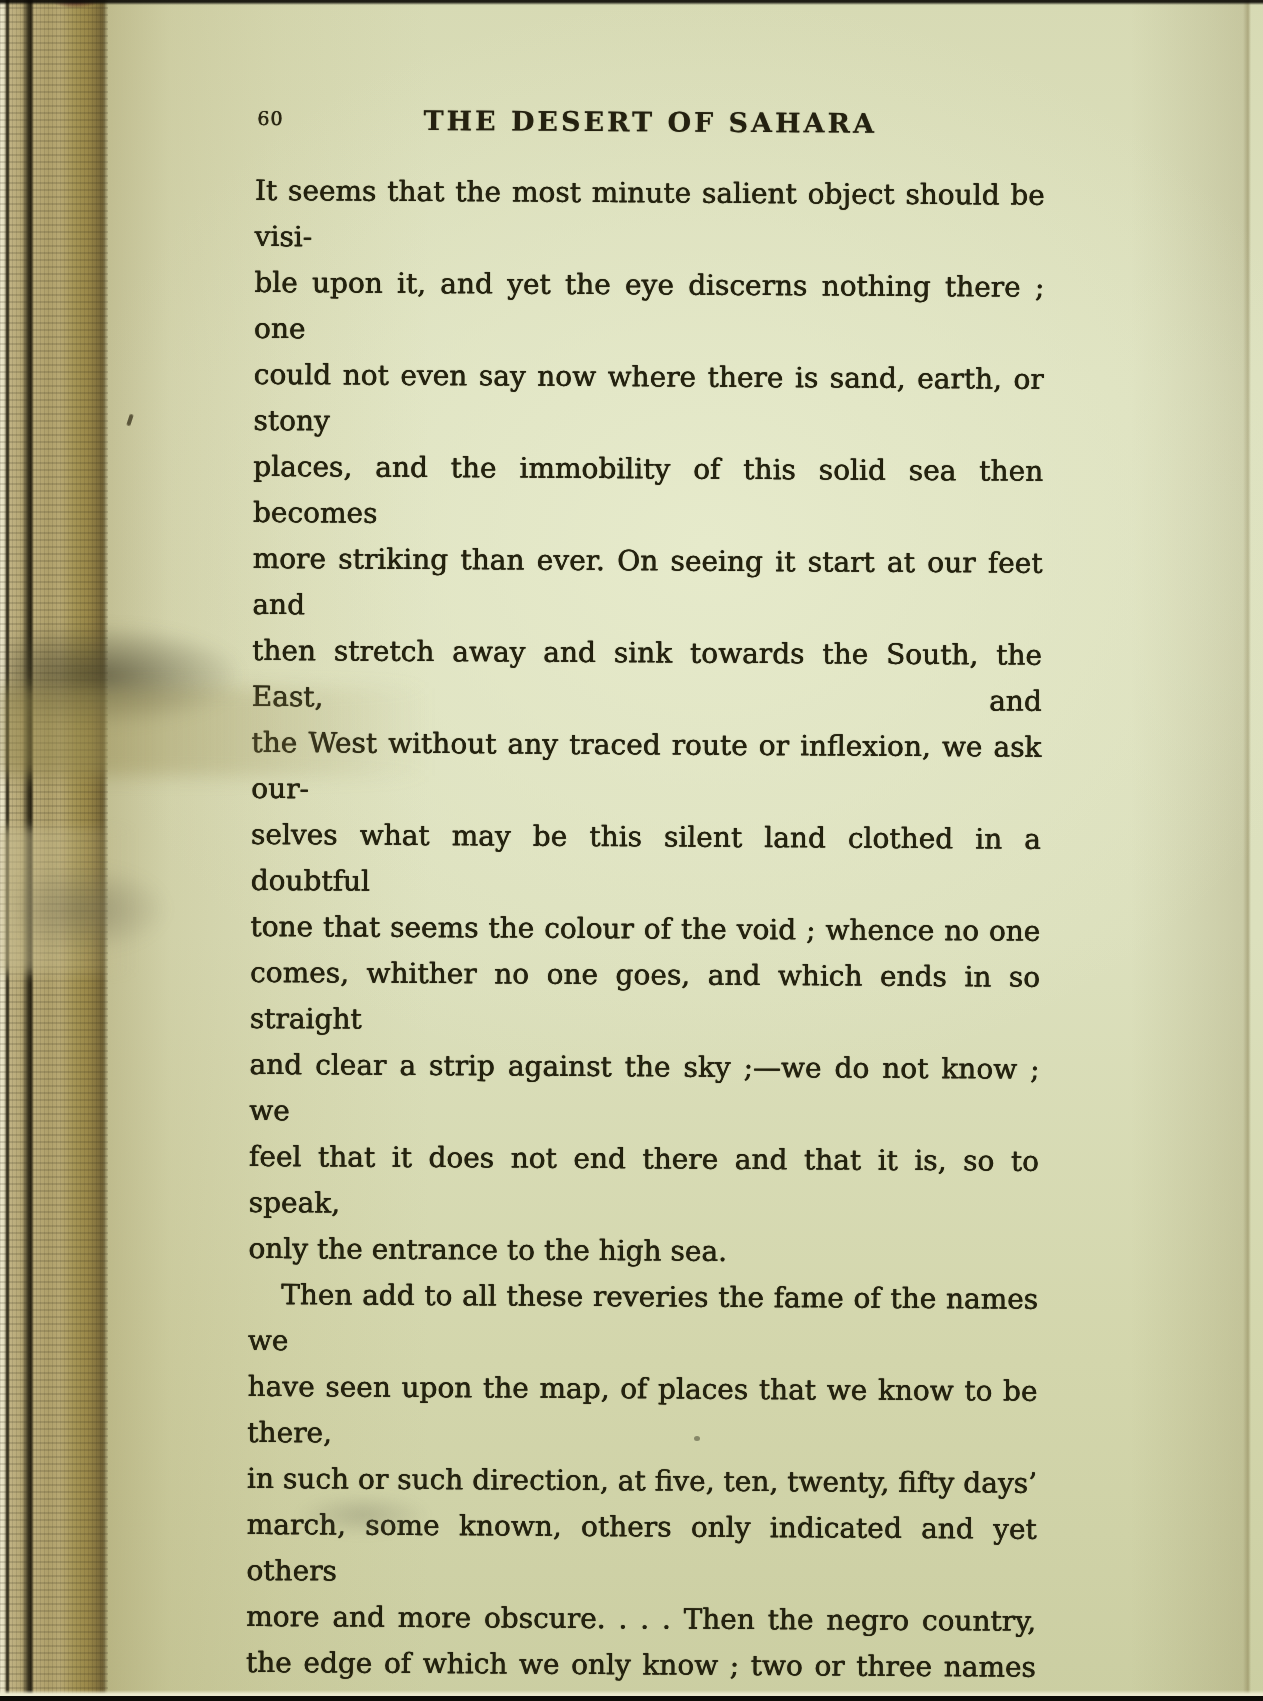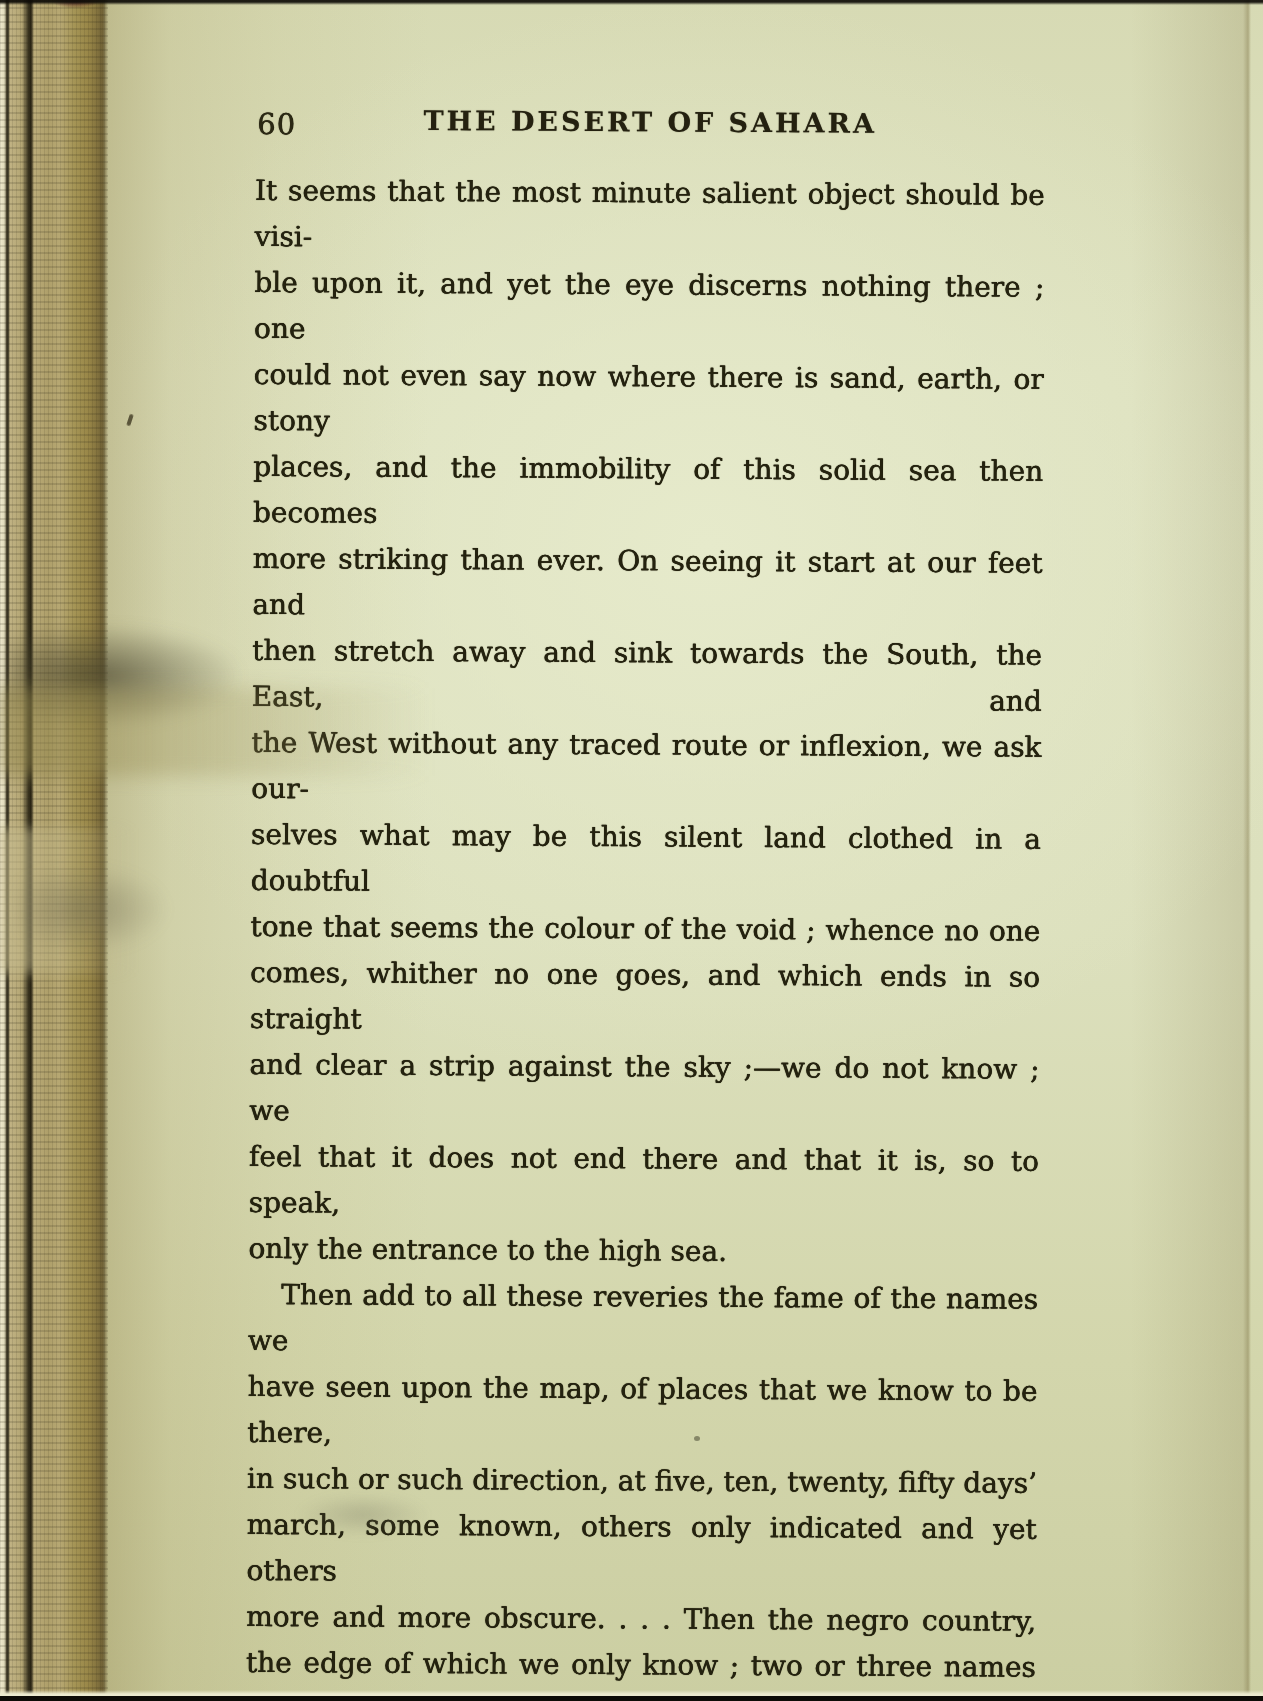--- a/index.html
+++ b/index.html
@@ -53,21 +53,21 @@
     background:radial-gradient(ellipse at 50% 50%, rgba(112,112,92,.30), rgba(112,112,92,0) 72%);}
   .tick{left:128px;top:414px;width:4px;height:12px;border-radius:2px;
     transform:rotate(18deg);filter:blur(.5px);background:rgba(62,56,34,.8);}
   .dot{left:694px;top:1436px;width:6px;height:5px;border-radius:50%;
     filter:blur(.5px);background:rgba(84,84,60,.6);}
 
   
   .page-content{position:absolute;left:0;top:0;right:0;bottom:0;
     transform:rotate(.35deg);transform-origin:255px 150px;}
   .header{position:absolute;top:104px;left:255px;width:790px;height:42px;color:#29260f;}
-  .pagenum{position:absolute;left:2px;top:3px;font-size:29px;letter-spacing:1px;
+  .pagenum{position:absolute;left:2px;top:3px;font-size:19px;letter-spacing:1px;
     color:#2b2814;text-shadow:0 0 1px rgba(43,40,20,.8), .4px 0 0 currentColor;}
   .title{display:block;text-align:center;font-size:27px;font-weight:bold;
     letter-spacing:3px;color:#242110;text-shadow:0 0 1px rgba(36,33,16,.6);}
 
   .textcol{position:absolute;top:168px;left:255px;width:790px;}
   .line{
     font-size:28px;line-height:46px;color:#24220f;
     text-align:justify;text-align-last:justify;
     text-shadow:0 0 1px rgba(36,34,15,.75), .45px 0 0 currentColor;
   }

